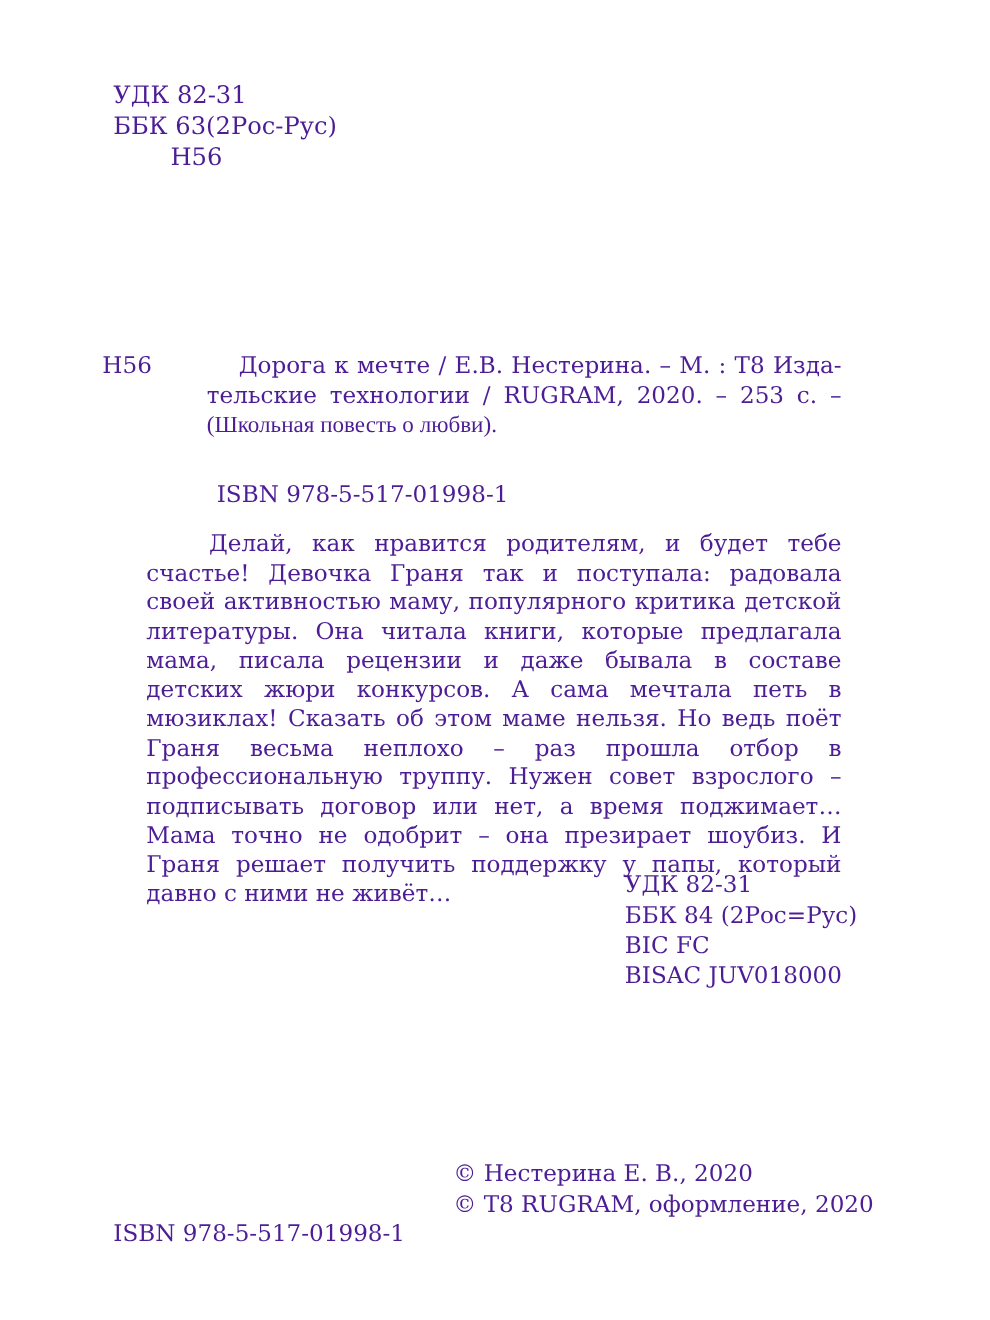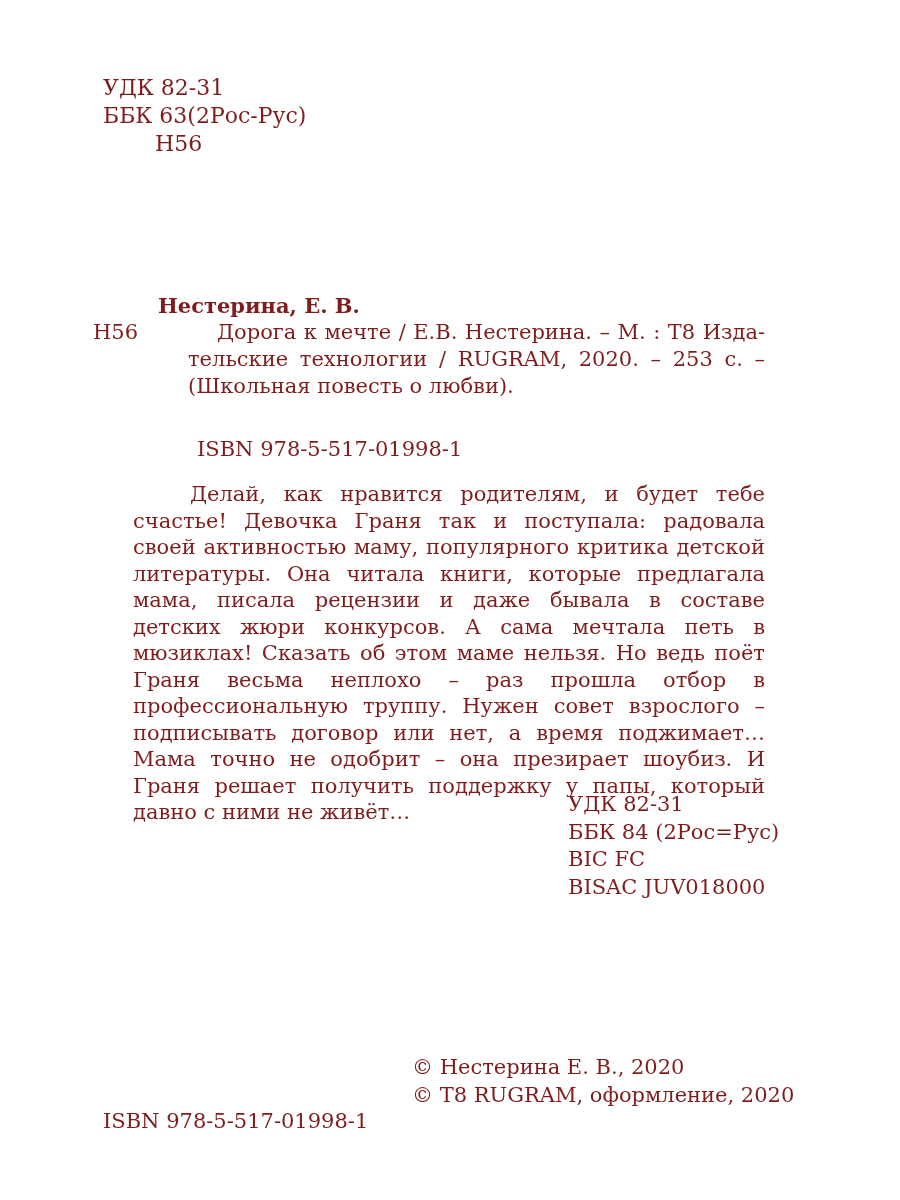--- a/index.html
+++ b/index.html
@@ -20,21 +20,21 @@
   
   .header-codes { left: 103px; top: 74px; font-size: 22px; line-height: 28px; }
   .header-codes .indent { padding-left: 52px; }
 
   
   .author { left: 158px; top: 292px; font-weight: bold; line-height: 27px; }
   .entry-code { left: 93px; top: 319px; line-height: 27px; }
   .entry { left: 158px; top: 319px; width: 607px; line-height: 27px; }
   .entry-line { text-align: justify; text-align-last: justify; margin-left: 30px; }
   .entry-line.first { padding-left: 29px; }
-  .entry-line.last { text-align: left; text-align-last: left; }
+  .entry-line.last { text-align: left; text-align-last: left; font-family: Liberation Serif, serif; }
 
   .isbn-mid { left: 197px; top: 436px; line-height: 27px; }
 
   
   .annotation {
     left: 133px; top: 481px; width: 632px;
     margin: 0;
     line-height: 26.5px;
     text-align: justify;
     text-indent: 57px;
@@ -43,29 +43,28 @@
   
   .codes-block { left: 568px; top: 791px; line-height: 27.5px; }
 
   
   .footer-isbn { left: 103px; top: 1107px; line-height: 28px; }
   .copyrights { left: 412px; top: 1053px; line-height: 28px; }
 </style>
 </head>
 <body>
 
-<div class="page" style="background: rgb(255, 255, 255); color: #7f1d1d;">
+<div class="page" style="background: rgb(255, 255, 255); color: #4c1d95;">
 
   <div class="abs header-codes">
     <div>УДК 82-31</div>
     <div>ББК 63(2Рос-Рус)</div>
     <div class="indent">Н56</div>
   </div>
 
-  <div class="abs author">Нестерина, Е. В.</div>
 
   <div class="abs entry-code">Н56</div>
 
   <div class="abs entry">
     <div class="entry-line first">Дорога к мечте / Е.В. Нестерина. – М. : Т8 Изда-</div>
     <div class="entry-line">тельские технологии / RUGRAM, 2020. – 253 с. –</div>
     <div class="entry-line last">(Школьная повесть о любви).</div>
   </div>
 
   <div class="abs isbn-mid">ISBN 978-5-517-01998-1</div>

